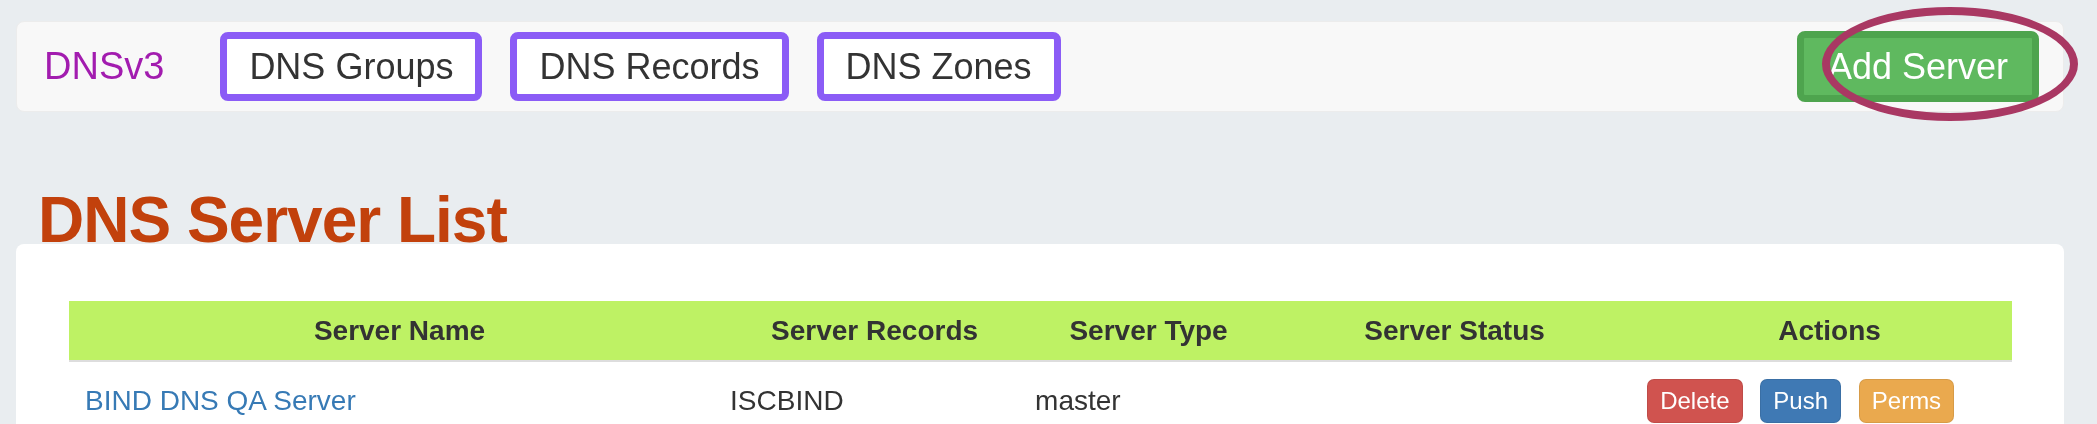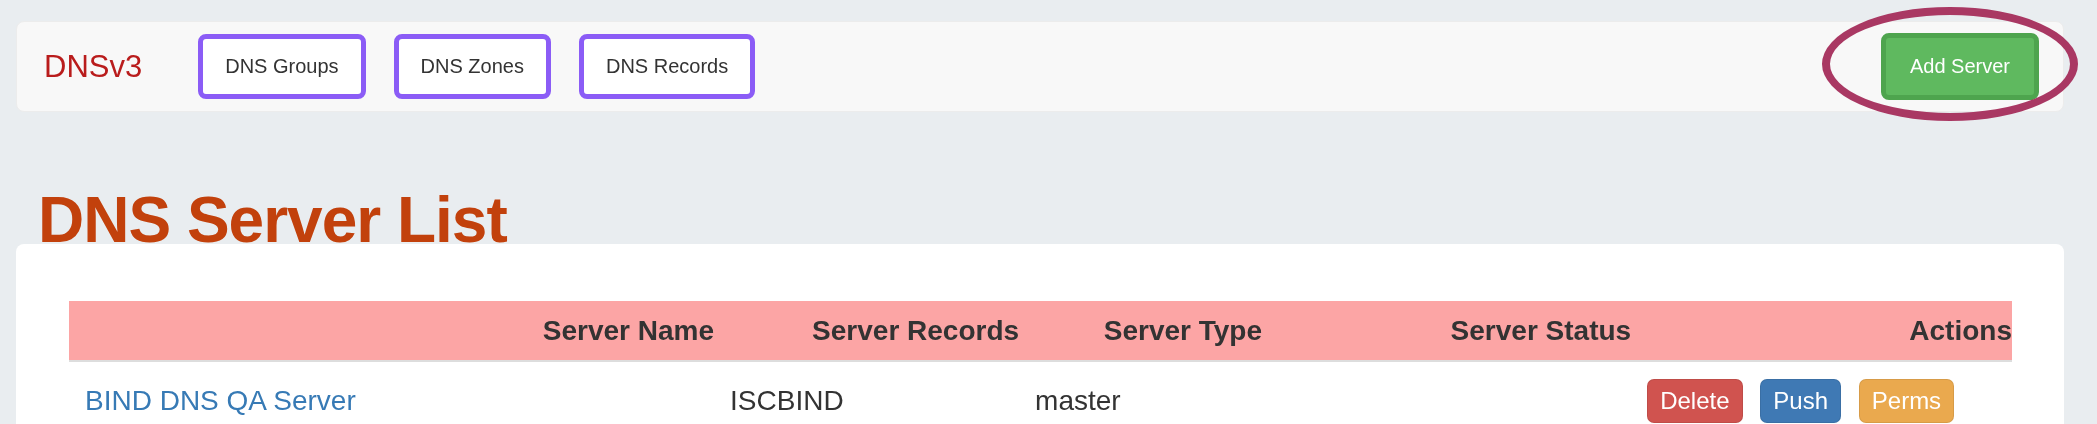--- a/index.html
+++ b/index.html
@@ -15,31 +15,31 @@
   
   .navbar {
     position:absolute; left:16px; top:21px;
     width:2048px; height:91px;
     background:#f8f8f8;
     border:1px solid #ececec;
     border-radius:8px;
     display:flex; align-items:center;
   }
   .brand {
-    color:#b91c1c; font-size:31px;
+    color:#a21caf; font-size:38px;
     padding-left:27px; margin-right:56px;
     white-space:nowrap;
   }
   .nav-tabs { display:flex; gap:28px; align-items:center; }
   .btn {
     display:inline-block;
-    font-size:20px; line-height:31px;
+    font-size:36px; line-height:31px;
     padding:12px 22px;
     background:#fff; color:#333;
-    border:5px solid #8b5cf6; border-radius:8px;
+    border:7px solid #8b5cf6; border-radius:8px;
     white-space:nowrap; cursor:pointer;
   }
   .btn.active {
     background:#e0e0e0;
     border-color:#b3b3b3;
     box-shadow:inset 0 4px 6px rgba(0,0,0,.12);
   }
   .btn-success {
     margin-left:auto; margin-right:24px;
     background:#5fb95f; border-color:#4ea44e; color:#fff;
@@ -66,22 +66,22 @@
   
   .card {
     position:absolute; left:16px; top:244px;
     width:2048px; height:200px;
     background:#fff;
     border-radius:8px 8px 0 0;
   }
   .table-wrap { margin:57px 52px 0 53px; }
   table { width:100%; border-collapse:collapse; font-size:28px; }
   thead th {
-    background:#fca5a5;
-    text-align:right; font-weight:700;
+    background:#bef264;
+    text-align:center; font-weight:700;
     height:60px; padding:0 0 0 16px;
     border-bottom:2px solid #ddd;
     color:#333;
   }
   tbody td { padding:17px 0 17px 16px; vertical-align:middle; }
   a.server-link { color:#377ab5; text-decoration:none; cursor:pointer; }
 
   .btn-action {
     display:inline-block;
     color:#fff; font-size:24px; line-height:26px;
@@ -93,22 +93,22 @@
   .btn-push   { background:#3f79b4; }
   .btn-perms  { background:#eaa94e; }
 </style>
 </head>
 <body>
 
 <nav class="navbar">
   <span class="brand">DNSv3</span>
   <div class="nav-tabs">
     <button class="btn">DNS Groups</button>
+    <button class="btn">DNS Records</button>
     <button class="btn">DNS Zones</button>
-    <button class="btn">DNS Records</button>
   </div>
   <button class="btn btn-success">Add Server</button>
 </nav>
 
 <div class="annotation-ellipse"></div>
 
 <h1 class="page-title">DNS Server List</h1>
 
 <div class="card">
   <div class="table-wrap">

